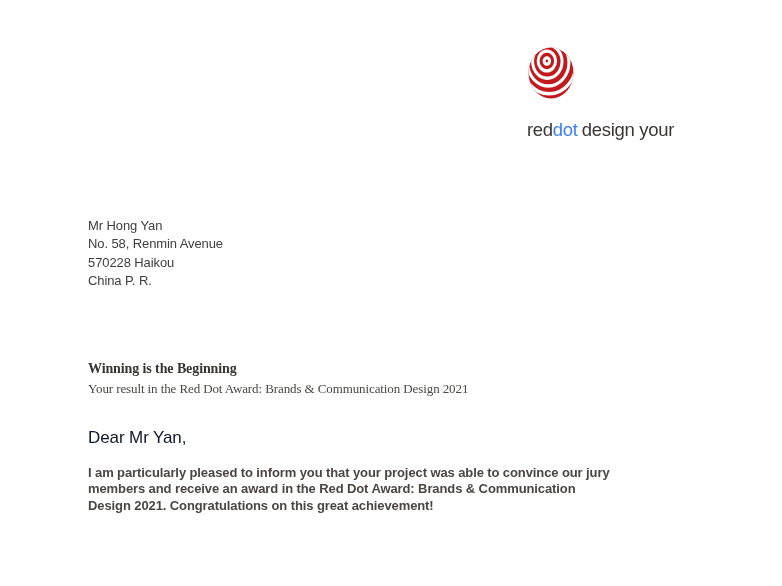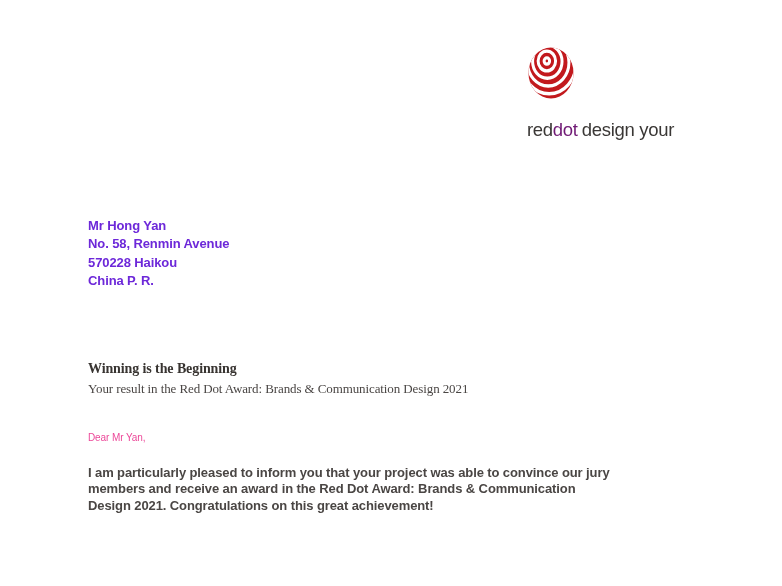--- a/index.html
+++ b/index.html
@@ -33,34 +33,33 @@
     position: absolute;
     left: 0;
     top: 73px;
     font-size: 18.5px;
     line-height: 20px;
     font-weight: 500;
     letter-spacing: -0.3px;
     color: #3a3735;
     white-space: nowrap;
   }
-  .logo-wordmark .dot { color: #701a75; }
+  .logo-wordmark .dot { color: #3b82f6; }
   .logo-wordmark .rest { margin-left: 0.22em; }
 
   
   .address {
     position: absolute;
     left: 88px;
     top: 217px;
     font-size: 13px;
     line-height: 18.4px;
     letter-spacing: -0.1px;
-    color: #6d28d9;
+    color: #404040;
     white-space: pre-line;
-    font-weight: bold;
   }
   .subject {
     position: absolute;
     left: 88px;
     top: 360px;
     width: 520px;
     font-family: Liberation Serif, serif;
   }
   .subject-title {
     font-size: 14px;
@@ -73,24 +72,24 @@
     margin-top: 3px;
     font-size: 13px;
     line-height: 16px;
     letter-spacing: -0.1px;
     color: #4a4644;
   }
   .salutation {
     position: absolute;
     left: 88px;
     top: 430px;
-    font-size: 10px;
+    font-size: 17px;
     line-height: 16.4px;
     letter-spacing: -0.1px;
-    color: #ec4899;
+    color: #0f172a;
   }
   .para {
     position: absolute;
     left: 88px;
     width: 560px;
     font-size: 13px;
     line-height: 16.4px;
     letter-spacing: -0.1px;
     color: #4a4644;
     white-space: pre-line;

